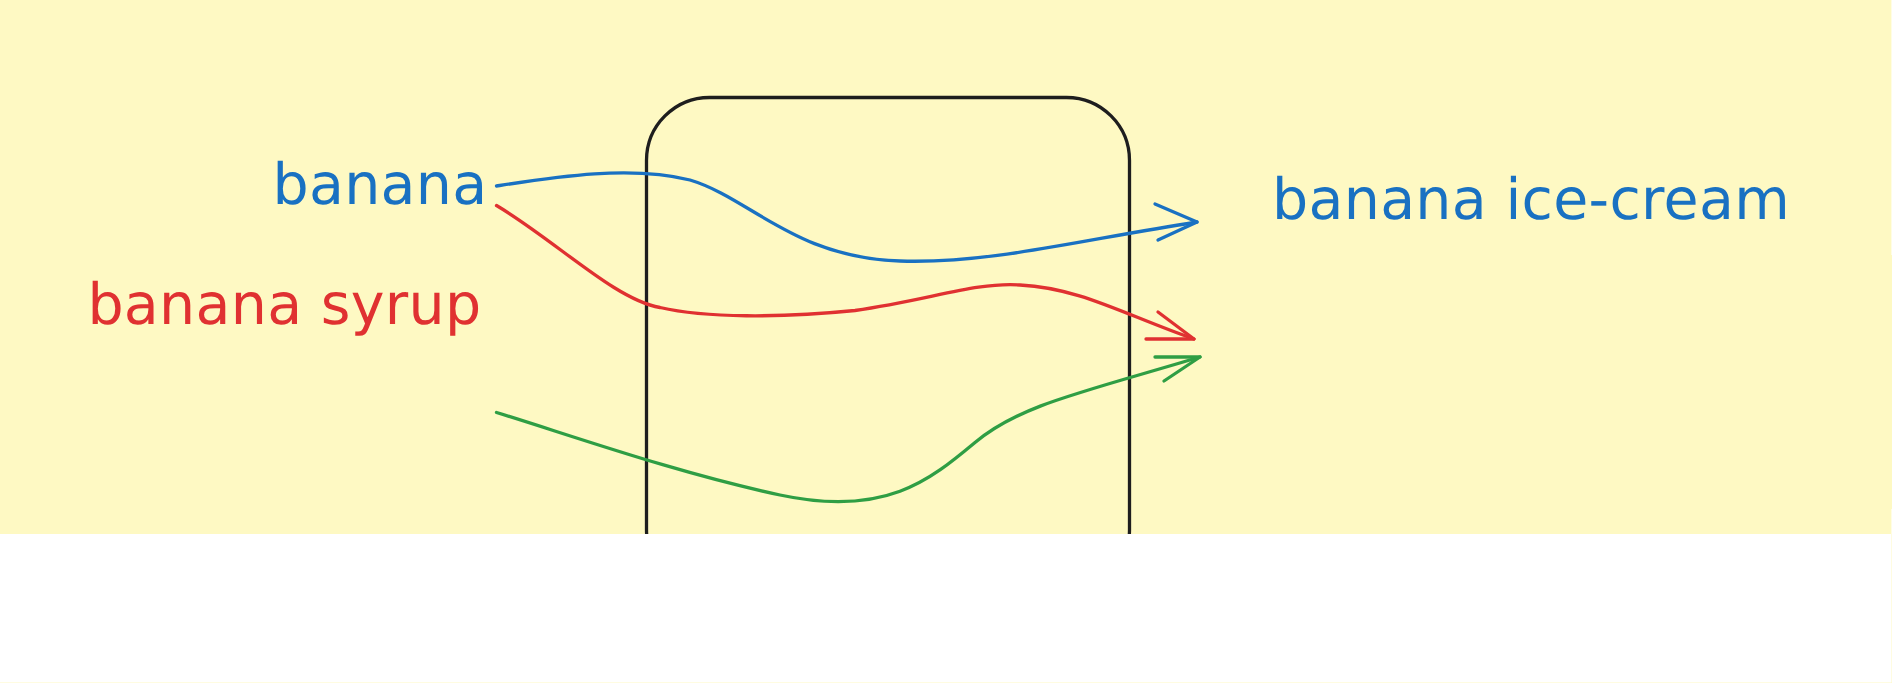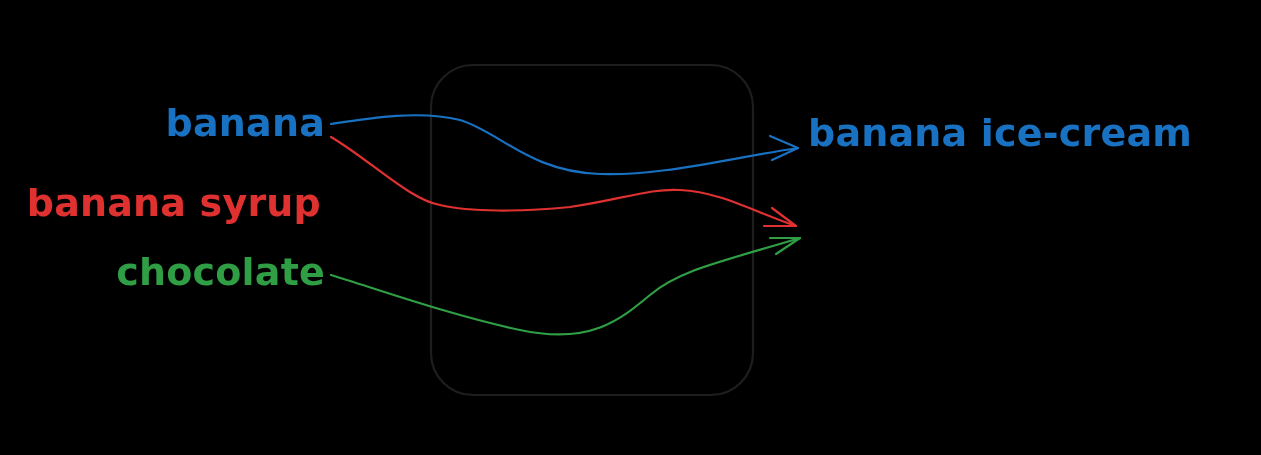--- a/index.html
+++ b/index.html
@@ -1,16 +1,16 @@
 <!DOCTYPE html>
 <html><head>
   <meta charset="utf-8">
   <style>
     html, body { margin: 0; padding: 0; background: #ffffff; }
-    #canvas { position: relative; width: 1261px; height: 455px; overflow: hidden; background: #000000; font-weight: bold; }
+    #canvas { position: relative; width: 1261px; height: 356px; overflow: hidden; background: #fef9c3; }
     svg { position: absolute; left: 0; top: 0; }
     .label { position: absolute; font-family: "DejaVu Sans", sans-serif; font-size: 38px; line-height: 44px; white-space: nowrap; letter-spacing: 0.2px; }
     .right-align { text-align: right; }
   </style>
 </head>
 <body>
 
 <div id="canvas">
   <svg width="1261" height="455" viewBox="0 0 1261 455">
     <rect x="431" y="65" width="322" height="330" rx="42" ry="42" fill="none" stroke="#1e1e1e" stroke-width="2.2"></rect>
@@ -30,20 +30,17 @@
       <path d="M 770 238 L 800 238 L 776 254"></path>
     </g>
   </svg>
 
   <div class="label right-align" style="right:936px; top:101px;">
     <span style="color:#1971c2">banana</span>
   </div>
   <div class="label right-align" style="right:940px; top:181px;margin-left:48px;">
     <span style="color:#e03131">banana syrup</span>
   </div>
-  <div class="label right-align" style="right:936px; top:250px;">
-    <span style="color:#2f9e44">chocolate</span>
-  </div>
 
-  <div class="label" style="left:808px; top:111px;">
+  <div class="label" style="left:848px; top:111px;">
     <span style="color:#1971c2">banana ice-cream</span>
   </div>
 </div>
 
 </body></html>

